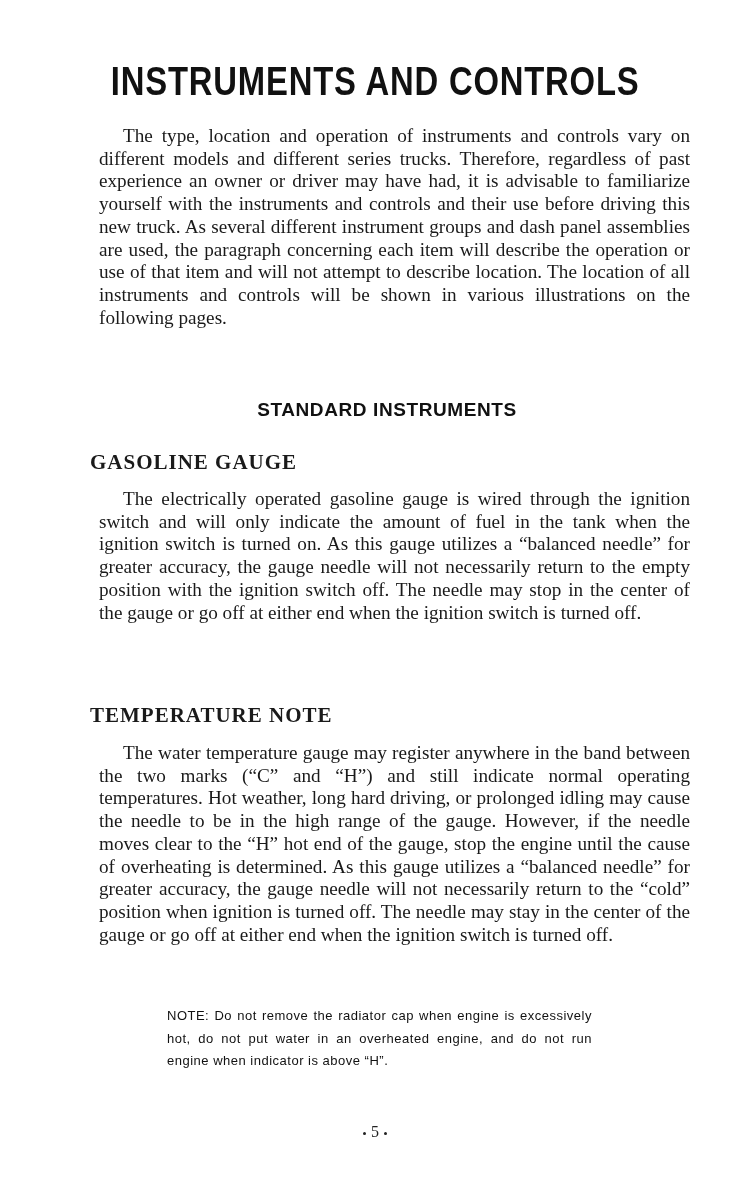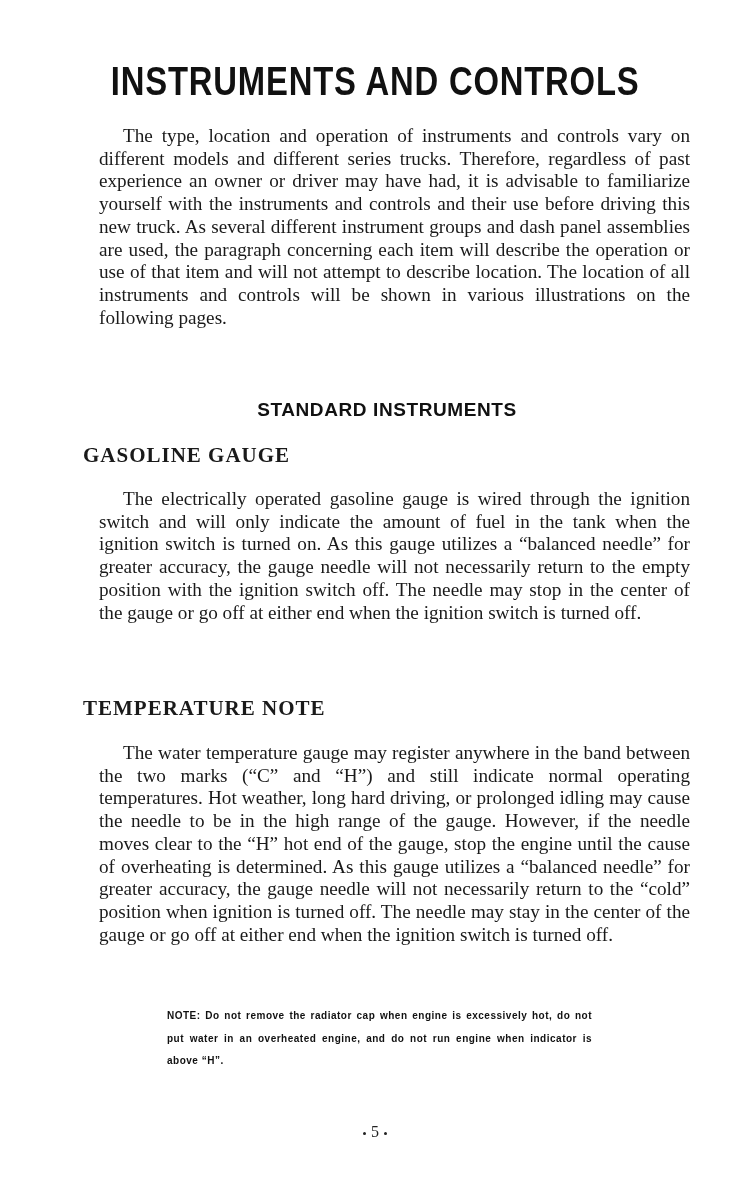--- a/index.html
+++ b/index.html
@@ -59,35 +59,35 @@
       margin: 0;
       color: #111;
     }
     .sub-heading {
       position: absolute;
       left: 82px;
       font-family: "Liberation Serif", "DejaVu Serif", serif;
       font-weight: 700;
       font-size: 21px;
       letter-spacing: 1px;
-      margin: 1px;
+      margin: 8px;
       color: #1a1a1a;
       text-align: right;
     }
     #gas-heading { top: 442px; }
     #temp-heading { top: 695px; }
 
     .note {
       position: absolute;
       top: 1005px;
       left: 167px;
       width: 425px;
       font-family: "Liberation Sans", "DejaVu Sans", sans-serif;
-      font-weight: 700;
-      font-size: 10px;
+      font-weight: 400;
+      font-size: 13px;
       line-height: 22.5px;
       letter-spacing: 0.5px;
       text-align: justify;
       margin: 0;
       color: #111;
     }
     .page-number {
       position: absolute;
       top: 1123px;
       left: 0;

